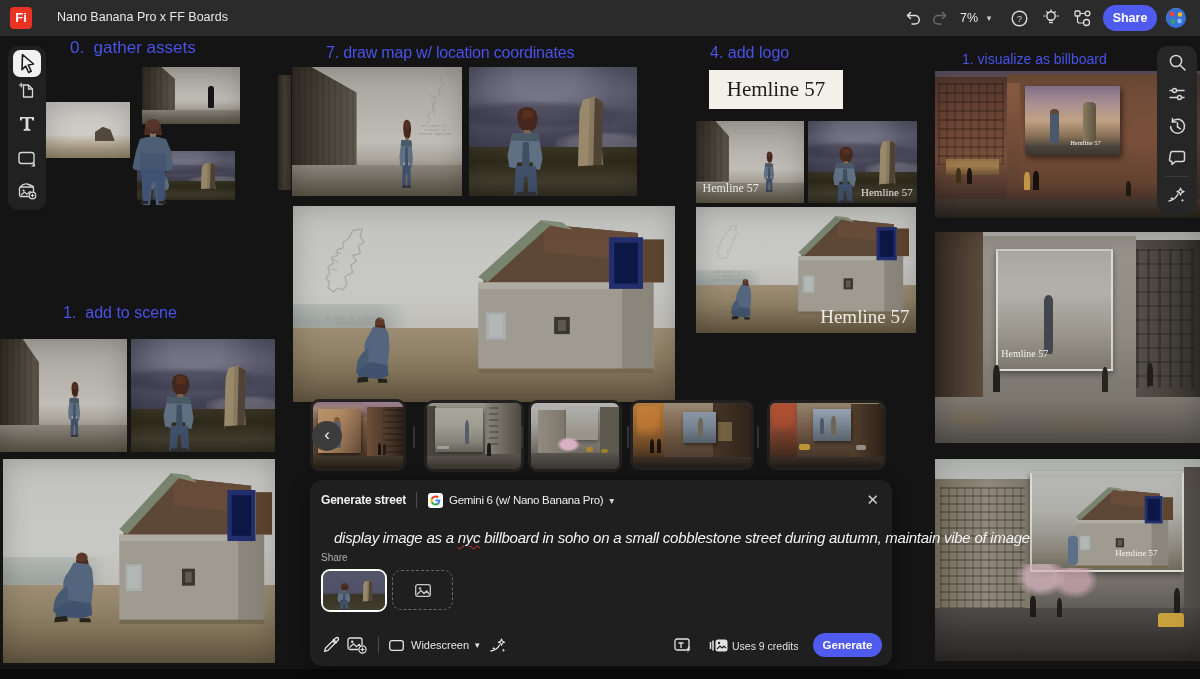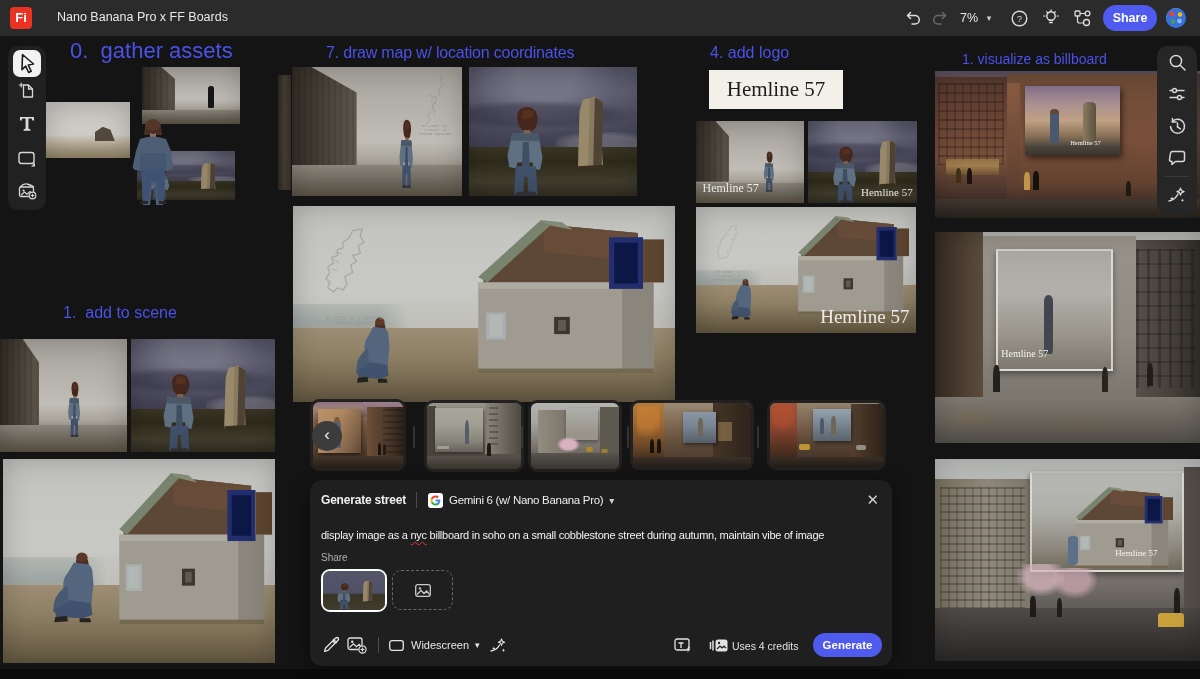--- a/index.html
+++ b/index.html
@@ -29,21 +29,21 @@
 #backbtn{position:absolute;left:312px;top:421px;width:30px;height:30px;border-radius:50%;background:#3c3c3c;color:#f0f0f0;text-align:center;line-height:28px;font-size:17px;z-index:30;}
 
 #panel{position:absolute;left:310px;top:480px;width:582px;height:186px;background:#1f1f1f;border-radius:12px;z-index:25;box-shadow:0 4px 18px rgba(0,0,0,.45);}
 #panel .row1{position:absolute;left:11px;top:12px;height:16px;display:flex;align-items:center;}
 #gtitle{font-size:12px;font-weight:bold;color:#f0f0f0;letter-spacing:-0.2px;}
 #gsep{width:1px;height:16px;background:#4c4c4c;margin:0 11px 0 10px;}
 #glogo{width:15px;height:15px;background:#fff;border-radius:3px;margin-right:6px;display:flex;align-items:center;justify-content:center;}
 #gmodel{font-size:11.5px;color:#ededed;letter-spacing:-0.3px;}
 #gchev{margin-left:6px;color:#cfcfcf;font-size:10px;}
 #gclose{position:absolute;right:13px;top:11px;color:#d0d0d0;font-size:15px;}
-#prompt{position:absolute;left:321px;top:529px;font-size:11px;color:#f2f2f2;z-index:26;white-space:nowrap;letter-spacing:-0.25px;}
+#prompt{position:absolute;left:334px;top:529px;font-size:15px;color:#f2f2f2;z-index:26;white-space:nowrap;letter-spacing:-0.25px;font-style:italic;}
 #imglabel{position:absolute;left:321px;top:552px;font-size:10px;color:#b0b0b0;z-index:26;}
 #selthumb{position:absolute;left:321px;top:569px;width:62px;height:39px;border:2px solid #fff;border-radius:9px;overflow:hidden;background:#3a3d52;z-index:26;}
 #dashthumb{position:absolute;left:392px;top:570px;width:59px;height:38px;border:1.5px dashed #6a6a6a;border-radius:9px;display:flex;align-items:center;justify-content:center;color:#c9c9c9;z-index:26;}
 #genbtn{position:absolute;z-index:26;left:813px;top:633px;width:69px;height:24px;border-radius:12px;background:#4e5bee;color:#fff;font-size:11.5px;font-weight:bold;text-align:center;line-height:24px;}
 .bico{position:absolute;color:#e2e2e2;z-index:26;}
 #widescreen{position:absolute;z-index:26;left:389px;top:639px;color:#e5e5e5;font-size:11px;display:flex;align-items:center;}
 #credits{position:absolute;z-index:26;left:732px;top:640px;color:#e0e0e0;font-size:10.5px;}
 #bstrip{position:absolute;left:0;top:669px;width:1200px;height:10px;background:#0b0b0b;}
 
 .ph>div{position:absolute;}
@@ -56,21 +56,21 @@
 .stone-light{left:52%;top:50%;width:48%;height:12%;background:radial-gradient(ellipse at 60% 80%,rgba(168,162,170,.35) 0 50%,rgba(168,162,170,0) 80%);}
 .stone-ground{left:0;top:62%;width:100%;height:38%;background:linear-gradient(180deg,#393424 0%,#2e2a1b 30%,#413d2e 70%,#322e21 100%);}
 .cabin-sky{left:0;top:0;width:100%;height:62%;background:linear-gradient(180deg,#c3c4c0,#c8c8c4 70%,#bfbeb8 100%);}
 .cabin-sea{left:0;top:52%;width:38%;height:10%;background:linear-gradient(180deg,#b4b7b3,#9da5a2 70%,#a5a498 100%);-webkit-mask-image:linear-gradient(90deg,#000 75%,transparent 100%);}
 .cabin-ground{left:0;top:62%;width:100%;height:38%;background:linear-gradient(180deg,#9c8d74 0%,#8f8166 35%,#786b52 70%,#655942 100%);}
 .hl{position:absolute;color:#f5f3ee;font-family:"Liberation Serif",serif;}
 </style>
 </head>
 <body>
 
-<div class="note" style="left:70px;top:38px;font-size:22px;">0.&nbsp; gather assets</div>
+<div class="note" style="left:70px;top:38px;font-size:17px;">0.&nbsp; gather assets</div>
 <div class="note" style="left:63px;top:304px;font-size:16px;">1.&nbsp; add to scene</div>
 <div class="note" style="left:326px;top:44px;font-size:16px;letter-spacing:-0.2px;">7. draw map w/ location coordinates</div>
 <div class="note" style="left:710px;top:44px;font-size:16px;">4. add logo</div>
 <div class="note" style="left:962px;top:51px;font-size:14px;">1. visualize as billboard</div>
 
 <svg width="0" height="0" style="position:absolute;">
 <defs>
 <g id="sym-house">
   <polygon points="40,3 76,7 76,34 17,34 17,29" fill="#5d4737"></polygon>
   <polygon points="40,3 76,7 76,20 40,16" fill="#684c3a"></polygon>
@@ -457,21 +457,21 @@
     <svg width="16" height="13" viewBox="0 0 16 13">
       <rect x="0.7" y="0.7" width="14.6" height="11.6" rx="2" fill="none" stroke="#c9c9c9" stroke-width="1.3"></rect>
       <circle cx="5" cy="4.4" r="1.2" fill="#c9c9c9"></circle>
       <path d="M2 10.5 L6 6.5 L9 9.5 L11.6 7 L14.5 10.5" fill="none" stroke="#c9c9c9" stroke-width="1.3"></path>
     </svg>
   </div>
 <div id="genbtn">Generate</div>
 <div id="widescreen"><svg width="15" height="11" viewBox="0 0 15 11" style="margin-right:7px;">
       <rect x="0.7" y="0.7" width="13.6" height="9.6" rx="2.2" fill="none" stroke="#e5e5e5" stroke-width="1.3"></rect>
     </svg>Widescreen<span style="font-size:9px;margin-left:6px;">▾</span></div>
-<div id="credits">Uses 4 credits</div>
+<div id="credits">Uses 9 credits</div>
 <div id="bstrip"></div>
 
 <div id="topbar">
   <div id="fi">Fi</div>
   <div id="title">Nano Banana Pro x FF Boards</div>
   <div class="tico" style="left:903px;width:20px;">
       <svg width="17" height="16" viewBox="0 0 17 16">
         <path d="M5.5 2.5 L2.5 5.5 L5.5 8.5" fill="none" stroke="#dcdcdc" stroke-width="1.5" stroke-linecap="round" stroke-linejoin="round"></path>
         <path d="M2.7 5.5 H10 a4.3 4.3 0 0 1 0 8.6 H7" fill="none" stroke="#dcdcdc" stroke-width="1.5" stroke-linecap="round"></path>
       </svg>

